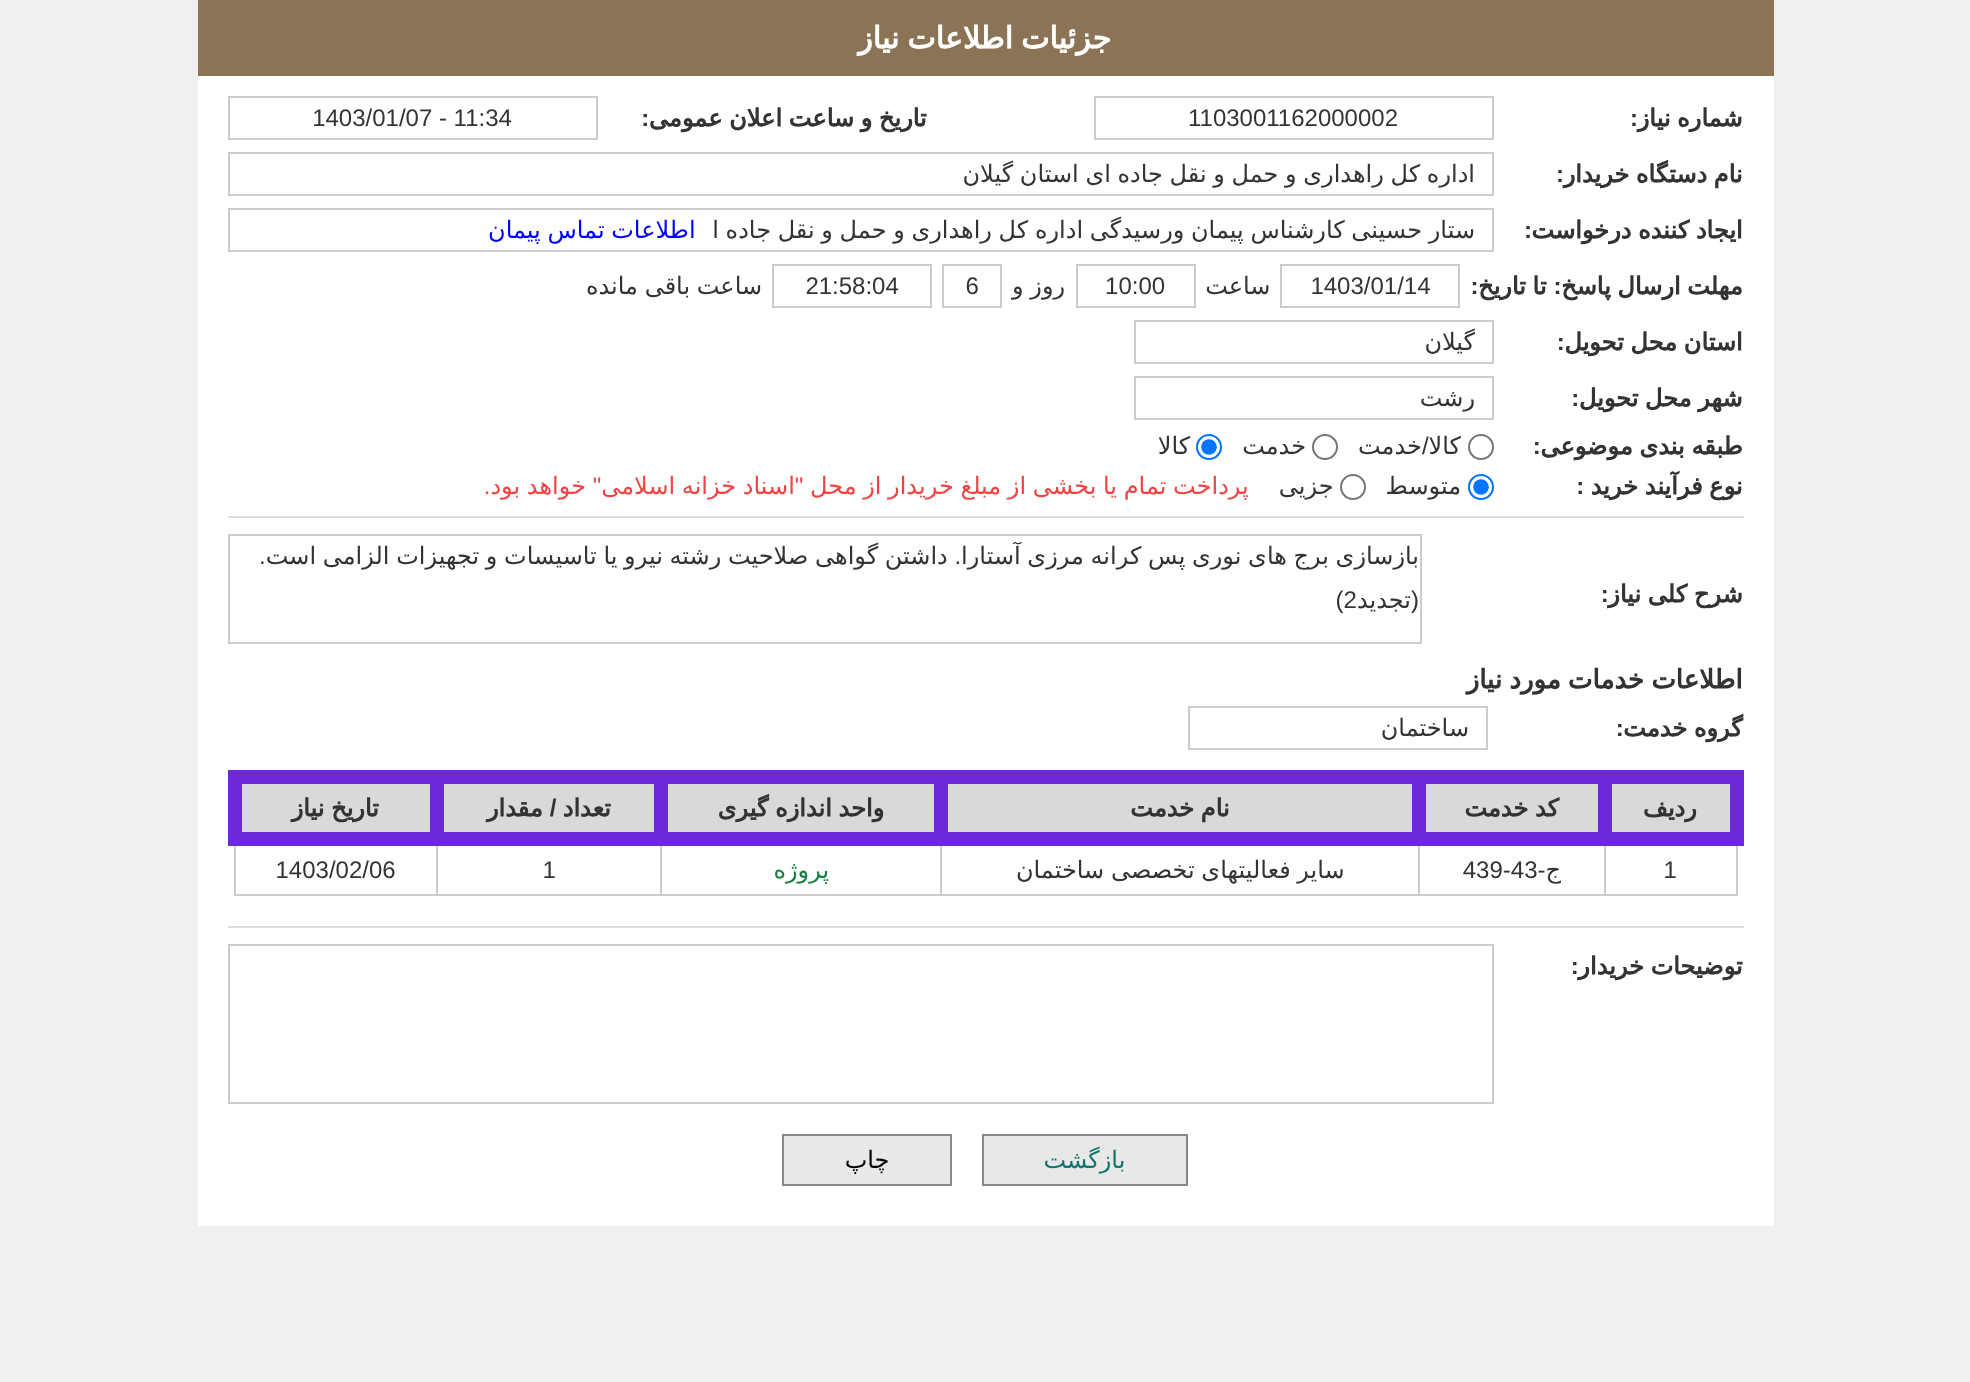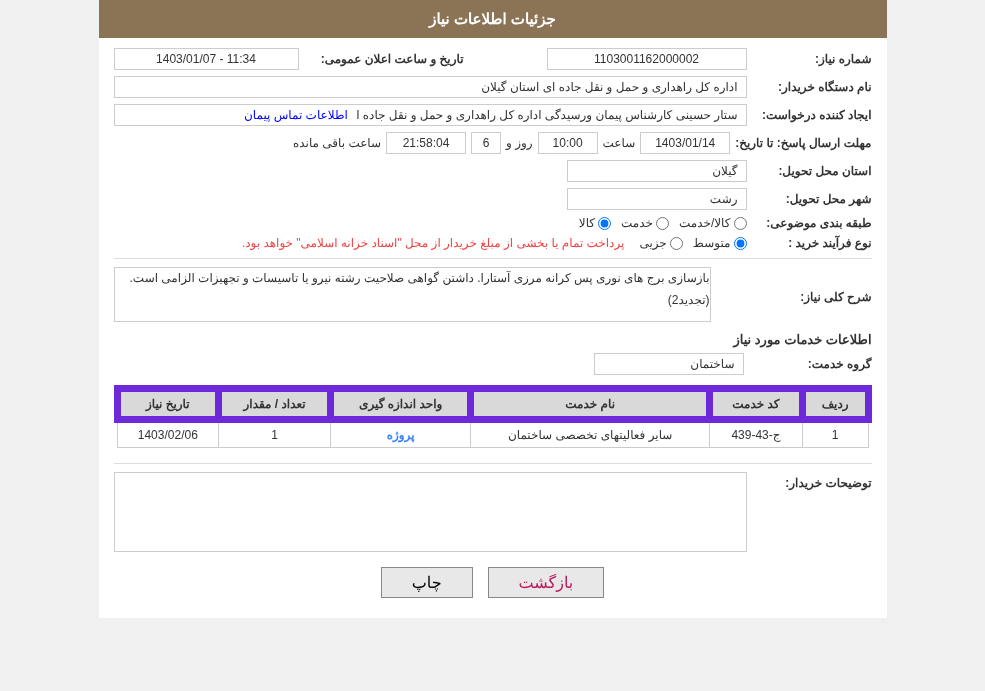--- a/index.html
+++ b/index.html
@@ -91,51 +91,50 @@
       padding: 5px 8px;
       text-align: center;
       font-weight: bold;
     }
     .data-table td {
       border: 1px solid #ccc;
       padding: 5px 8px;
       text-align: center;
     }
     .data-table td.link-cell {
-      color: #3b82f6;
+      color: #15803d;
       cursor: pointer;
-      font-weight: bold;
     }
     .textarea-box {
       width: 100%;
       height: 80px;
       border: 1px solid #ccc;
       padding: 5px;
       direction: rtl;
       resize: none;
     }
     .bottom-buttons {
       display: flex;
       justify-content: center;
       gap: 15px;
       margin: 15px 0 10px 0;
     }
     .btn {
       padding: 5px 30px;
       border: 1px solid #888;
       cursor: pointer;
-      font-size: 16px;
+      font-size: 12px;
       font-family: Tahoma, Arial, sans-serif;
     }
     .btn-print {
       background: #e8e8e8;
     }
     .btn-back {
       background: #e8e8e8;
-      color: #be185d;
+      color: #0f766e;
       text-align: center;
     }
     .radio-group {
       display: flex;
       gap: 10px;
       align-items: center;
     }
     .radio-item {
       display: flex;
       align-items: center;

